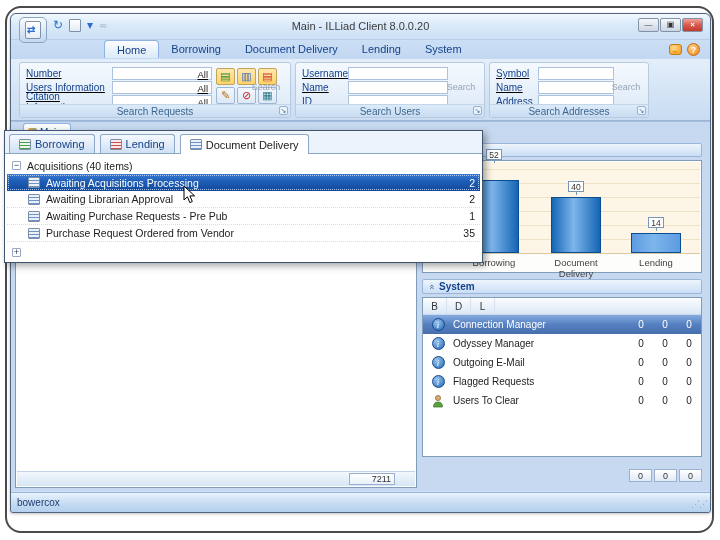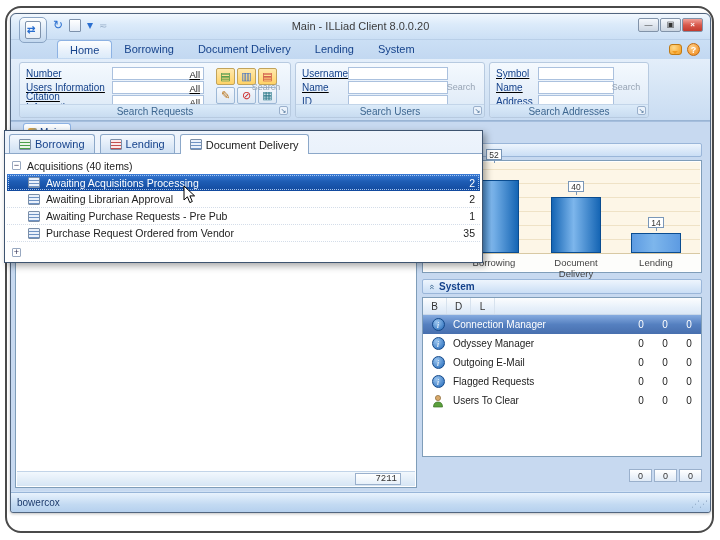--- a/index.html
+++ b/index.html
@@ -20,40 +20,40 @@
   .qat-doc { width:12px; height:13px; background:linear-gradient(#fff,#e3ecf7); border:1px solid #7d91ab; border-radius:1px; }
   .qat-sep { color:#9ab0ca; font-size:10px; }
   .winbtns { position:absolute; right:7px; top:4px; display:flex; gap:1px; }
   .winbtn { width:21px; height:14px; border:1px solid #8193a9; border-radius:2px; background:linear-gradient(#f5f8fc,#ccd6e2); font-size:8px; line-height:12px; text-align:center; color:#333; }
   .winbtn.close { background:linear-gradient(#f2a39a,#d8594c 50%,#c23a2e); color:#fff; font-weight:bold; }
 
   
   .tabstrip { position:absolute; left:0; top:26px; right:0; height:19px; background:linear-gradient(#cbdff5,#c2d8f1); }
   .rtabs { position:absolute; left:46px; top:0; display:flex; }
   .rtab { padding:3px 12px 2px; font-size:11px; color:#15428b; }
-  .rtab.active { background:linear-gradient(#fdfefe,#e8f1fb 60%,#dcebf9); border:1px solid #8db2e3; border-bottom:none; border-radius:4px 4px 0 0; color:#15428b; }
+  .rtab.active { background:linear-gradient(#fdfefe,#e8f1fb 60%,#dcebf9); border:1px solid #8db2e3; border-bottom:none; border-radius:4px 4px 0 0; color:#15428b;margin-left:47px; }
   .ribbon-help { position:absolute; right:10px; top:3px; display:flex; gap:5px; align-items:center; }
   .bubble-icon { width:13px; height:11px; background:radial-gradient(circle at 35% 30%, #ffd98a, #f29a1e); border:1px solid #c07a14; border-radius:3px; position:relative; }
   .bubble-icon:after { content:""; position:absolute; left:2px; bottom:-3px; border:3px solid transparent; border-top-color:#f29a1e; }
   .help-icon { width:13px; height:13px; border-radius:50%; background:radial-gradient(circle at 35% 30%, #ffd08a, #ef8516); border:1px solid #c06a10; color:#fff; font-size:9px; font-weight:bold; text-align:center; line-height:12px; }
 
   
   .ribbon { position:absolute; left:0; top:45px; right:0; height:62px; background:linear-gradient(#e3eefa,#d4e4f5 55%,#c9dcf2); border-bottom:1px solid #99b4d4; }
   .rgroup { position:absolute; top:3px; height:56px; border:1px solid #b7cae0; border-radius:3px; background:linear-gradient(#f4f9fe,#e4eef9 65%,#d7e6f5); }
   .rgroup.g1 { left:8px;  width:272px; }
   .rgroup.g2 { left:284px; width:190px; }
   .rgroup.g3 { left:478px; width:160px; }
   .gcaption { position:absolute; left:0; right:0; bottom:0; height:13px; background:linear-gradient(#dcebf9,#c8dcf1); border-top:1px solid #c3d5e9; border-radius:0 0 3px 3px; font-size:10px; color:#3e6790; text-align:center; line-height:13px; }
   .launcher { position:absolute; right:2px; bottom:2px; width:9px; height:9px; border:1px solid #9ab0cc; border-radius:2px; background:#eaf2fb; font-size:7px; line-height:8px; text-align:center; color:#3e6790; }
   .frow { position:absolute; display:flex; align-items:center; height:13px;text-decoration:underline; }
   .flabel { font-size:10px; color:#15428b; }
   .fbox { height:13px; background:#fff; border:1px solid #abc1de; font-size:9.5px; color:#222; text-align:right; padding:1px 3px 0 2px; }
   .g1 .frow { left:6px; }
   .g1 .flabel { width:86px; }
-  .g1 .fbox { width:92px; }
+  .g1 .fbox { width:100px; }
   .g2 .frow { left:6px; }
   .g2 .flabel { width:46px; }
   .g2 .fbox { width:100px; }
   .g3 .frow { left:6px; }
   .g3 .flabel { width:42px; }
   .g3 .fbox { width:76px; }
   .r1{top:4px}.r2{top:18px}.r3{top:32px}
   .icongrid { position:absolute; left:196px; top:5px; width:60px; display:grid; grid-template-columns:repeat(3,19px); grid-auto-rows:17px; gap:2px; }
   .tbtn { border:1px solid #c2a35a; border-radius:2px; background:linear-gradient(#ffe9ad,#ffd267); font-size:11px; line-height:15px; text-align:center; }
   .tbtn.plain { border:1px solid #9db8d6; background:linear-gradient(#f4f8fd,#dde8f4); }
@@ -62,21 +62,21 @@
   .search-word { font-size:9px; color:#97a4b4; }
   .search-caret { font-size:6px; color:#97a4b4; line-height:4px; }
 
   
   .workspace { position:absolute; left:0; top:107px; right:0; bottom:21px; background:#c7d9f0; border-top:1px solid #a5bedd; }
   .main-tab { position:absolute; left:12px; top:1px; width:48px; height:17px; background:linear-gradient(#fdfefe,#e3edf9); border:1px solid #8db2e3; border-bottom:none; border-radius:3px 3px 0 0; display:flex; align-items:center; gap:3px; padding:0 4px; font-size:10px; color:#15428b; }
   .main-tab-ico { width:9px; height:9px; border-radius:2px; background:linear-gradient(135deg,#f5a623,#4a90d9); }
 
   .left-panel { position:absolute; left:4px; top:19px; width:402px; height:347px; background:#fff; border:1px solid #7f9db9; }
   .lp-footer { position:absolute; left:1px; right:1px; bottom:1px; height:15px; background:linear-gradient(#f2f8fd,#d6e5f4); border-top:1px solid #c2d4e8; }
-  .lp-total { position:absolute; right:14px; top:1px; width:46px; height:12px; border:1px solid #9ab0cc; background:linear-gradient(#fff,#e7f0fa); font-size:9px; text-align:right; padding-right:3px; color:#333;font-family:Liberation Mono, monospace; }
+  .lp-total { position:absolute; right:20px; top:1px; width:46px; height:12px; border:1px solid #9ab0cc; background:linear-gradient(#fff,#e7f0fa); font-size:9px; text-align:right; padding-right:3px; color:#333; }
 
   .right-panel { position:absolute; left:410px; top:19px; width:282px; height:347px; }
   .chart-header { position:absolute; left:1px; right:1px; top:2px; height:14px; border:1px solid #9ab6d9; border-radius:2px; background:linear-gradient(#eef5fd,#cadef5); }
   .chart-box { position:absolute; left:1px; right:1px; top:19px; height:113px; border:1px solid #7f9db9; background:#fff; }
   .plot { position:absolute; left:1px; right:1px; top:1px; height:92px; background:repeating-linear-gradient(to top,#fdf6e7 0 13px, #efe2c6 13px 14px); border-bottom:1px solid #d8c9a4; }
   .slot { position:absolute; bottom:0; width:80px; height:100%; }
   .slot.s0{left:30px}.slot.s1{left:112px}.slot.s2{left:192px}
   .bar { position:absolute; left:15px; width:50px; bottom:0; background:linear-gradient(to right,#0d5aa8,#2e81d6 45%,#0d5aa8); border:1px solid #0a4c90; }
   .bar-label { position:absolute; left:50%; transform:translateX(-50%); min-width:16px; padding:0 2px; height:11px; background:#fff; border:1px solid #7a97b8; font-size:8.5px; line-height:10px; text-align:center; color:#333; }
   .bar-label:after { content:""; position:absolute; left:50%; bottom:-4px; width:1px; height:4px; background:#7a97b8; }

